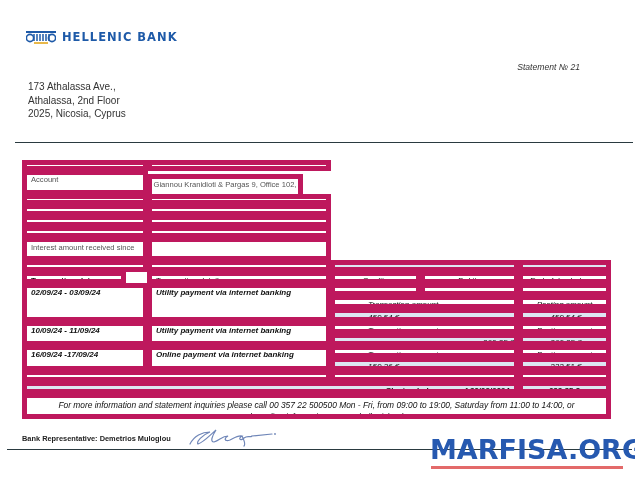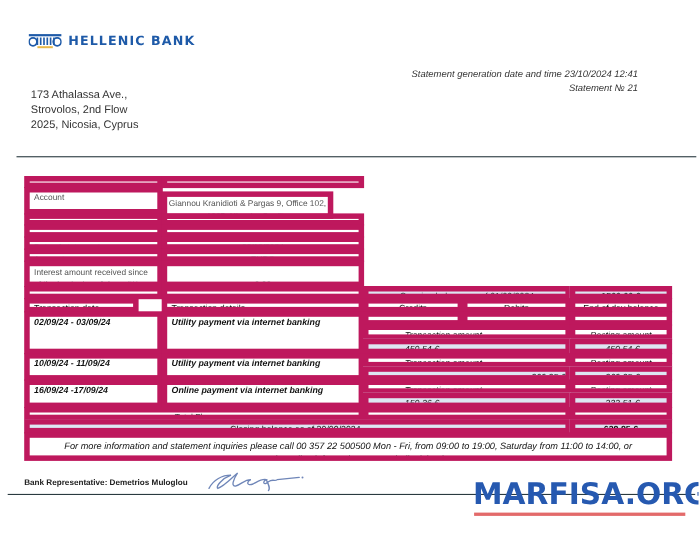--- a/index.html
+++ b/index.html
@@ -12,21 +12,21 @@
   .logo-mark { width: 30px; height: 13px; position: relative; }
   .logo-text { margin-left: 6px; font-family: "DejaVu Sans", sans-serif; font-weight: bold; font-size: 11.5px; color: #1e5aa8; letter-spacing: 1px; }
   .address { left: 28px; top: 80px; font-size: 10px; line-height: 13.5px; color: #333; }
   .gen-info { right: 55px; top: 61px; text-align: right; font-size: 8.6px; font-style: italic; line-height: 12.5px; color: #333; }
   .hr-top { left: 15px; top: 142px; width: 618px; height: 1px; background: #2a3a40; }
 
   
   .cell { position: absolute; border: 5px solid #be185d; font-size: 7.6px; line-height: 9.6px; color: #555; overflow: hidden; }
   .cell.l { padding-left: 4px; }
   .cell.c { text-align: center; }
-  .cell.r { text-align: center; padding-right: 4px; }
+  .cell.r { text-align: right; padding-right: 4px; font-weight: bold; }
   .cell.blue { background: #dde6f2; }
   .bold { color: #111; font-weight: bold; }
   .ital { font-style: italic; }
   .dark { color: #111; }
 
   .footer-note { font-size: 8.4px; line-height: 11.5px; font-style: italic; color: #111; text-align: center; }
 
   .rep { left: 22px; top: 434px; font-size: 7.4px; font-weight: bold; color: #222; }
   .sig { left: 188px; top: 426px; }
   .hr-bottom { left: 7px; top: 449px; width: 625px; height: 1px; background: #2a3a40; }
@@ -42,26 +42,25 @@
     <circle cx="4" cy="7" r="3.6" fill="none" stroke="#1e5aa8" stroke-width="1.6"></circle>
     <circle cx="26" cy="7" r="3.6" fill="none" stroke="#1e5aa8" stroke-width="1.6"></circle>
     <path d="M8 3 v7 M11 3 v7 M14 3 v7 M17 3 v7 M20 3 v7 M23 3 v7" stroke="#1e5aa8" stroke-width="1.5"></path>
     <rect x="8" y="11" width="14" height="2" fill="#e8b84a"></rect>
   </svg>
   <span class="logo-text">HELLENIC BANK</span>
 </div>
 
 <div class="abs address">
   <div>173 Athalassa Ave.,</div>
-  <div>Strovolos, 2nd Flow</div>
+  <div>Athalassa, 2nd Floor</div>
   <div>2025, Nicosia, Cyprus</div>
 </div>
 
 <div class="abs gen-info">
-  <div>Statement generation date and time 23/10/2024 12:41</div>
   <div>Statement № 21</div>
 </div>
 
 <div class="abs hr-top"></div>
 
 <div>
   <div class="cell l" style="left:22px;top:160px;width:126px;height:11px;">Company name</div>
   <div class="cell c" style="left:147px;top:160px;width:184px;height:11px;">Company name Limited</div>
 
   <div class="cell l" style="left:22px;top:170px;width:126px;height:25px;">Account</div>
@@ -89,21 +88,21 @@
   <div class="cell c" style="left:147px;top:237px;width:184px;height:24px;padding-top:12px;">0.00</div>
 </div>
 
 <div>
 
   <div class="cell" style="left:22px;top:260px;width:126px;height:12px;"></div>
   <div class="cell" style="left:147px;top:260px;width:184px;height:12px;"></div>
   <div class="cell c blue dark" style="left:330px;top:260px;width:189px;height:12px;font-size:8px;">Opening  balance as of 01/09/2024</div>
   <div class="cell c blue dark bold" style="left:518px;top:260px;width:93px;height:12px;font-size:8px;font-weight:bold;">1500.00 €</div>
 
-  <div class="cell l bold" style="left:22px;top:271px;width:104px;height:13px;font-size:8px;font-weight:normal;">Transaction date</div>
+  <div class="cell l bold" style="left:22px;top:271px;width:104px;height:13px;font-size:8px;font-weight:bold;">Transaction date</div>
   <div class="cell l bold" style="left:147px;top:271px;width:184px;height:13px;font-size:8px;font-weight:normal;">Transaction details</div>
   <div class="cell c dark" style="left:330px;top:271px;width:91px;height:13px;font-size:8px;">Credits</div>
   <div class="cell c dark" style="left:420px;top:271px;width:99px;height:13px;font-size:8px;">Debits</div>
   <div class="cell c dark" style="left:518px;top:271px;width:93px;height:13px;font-size:8px;">End of day balance</div>
 
   <div class="cell l ital dark" style="left:22px;top:283px;width:126px;height:39px;font-size:8px;font-weight:bold;">02/09/24 - 03/09/24</div>
   <div class="cell l ital dark" style="left:147px;top:283px;width:184px;height:39px;font-size:8px;font-weight:bold;">Utility payment via internet banking</div>
   <div class="cell c" style="left:330px;top:283px;width:91px;height:13px;">-</div>
   <div class="cell c" style="left:420px;top:283px;width:99px;height:13px;">-</div>
   <div class="cell c" style="left:518px;top:283px;width:93px;height:13px;">-</div>

